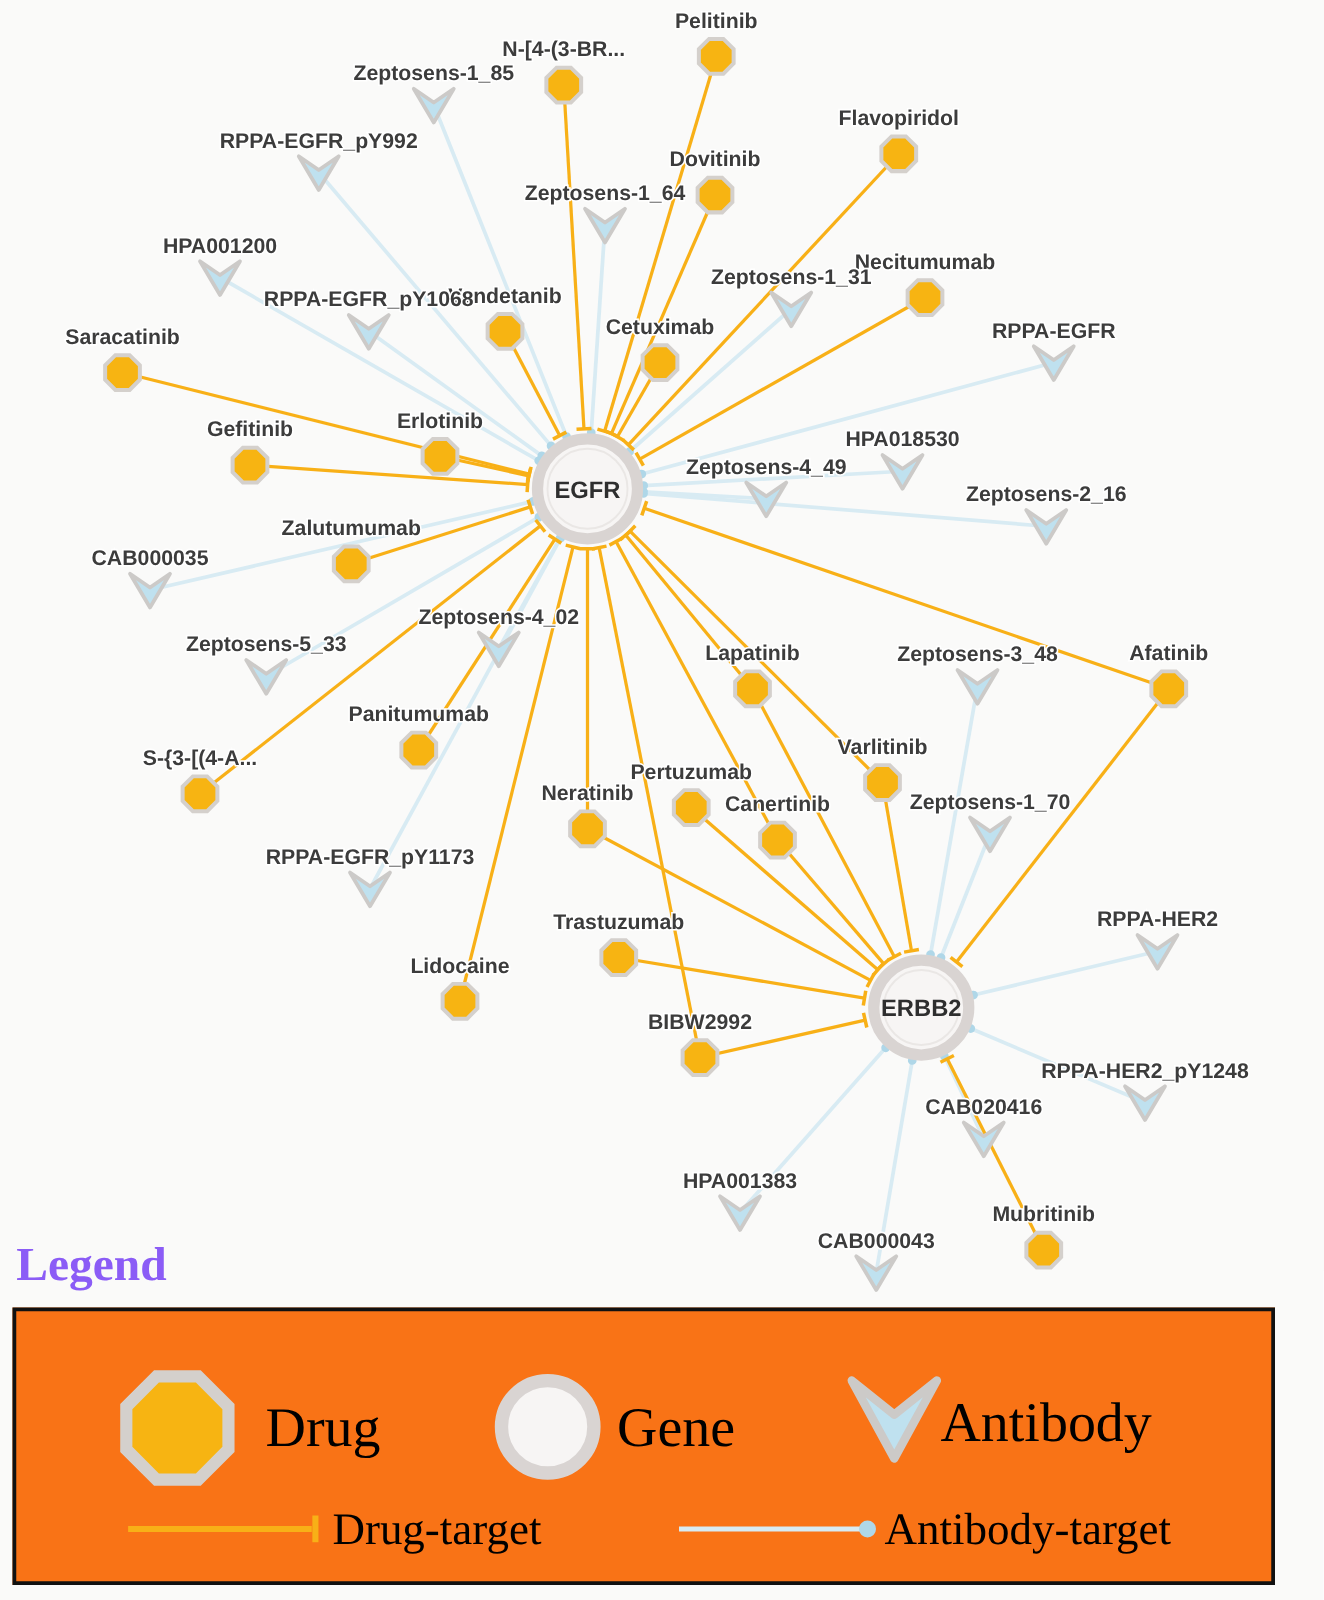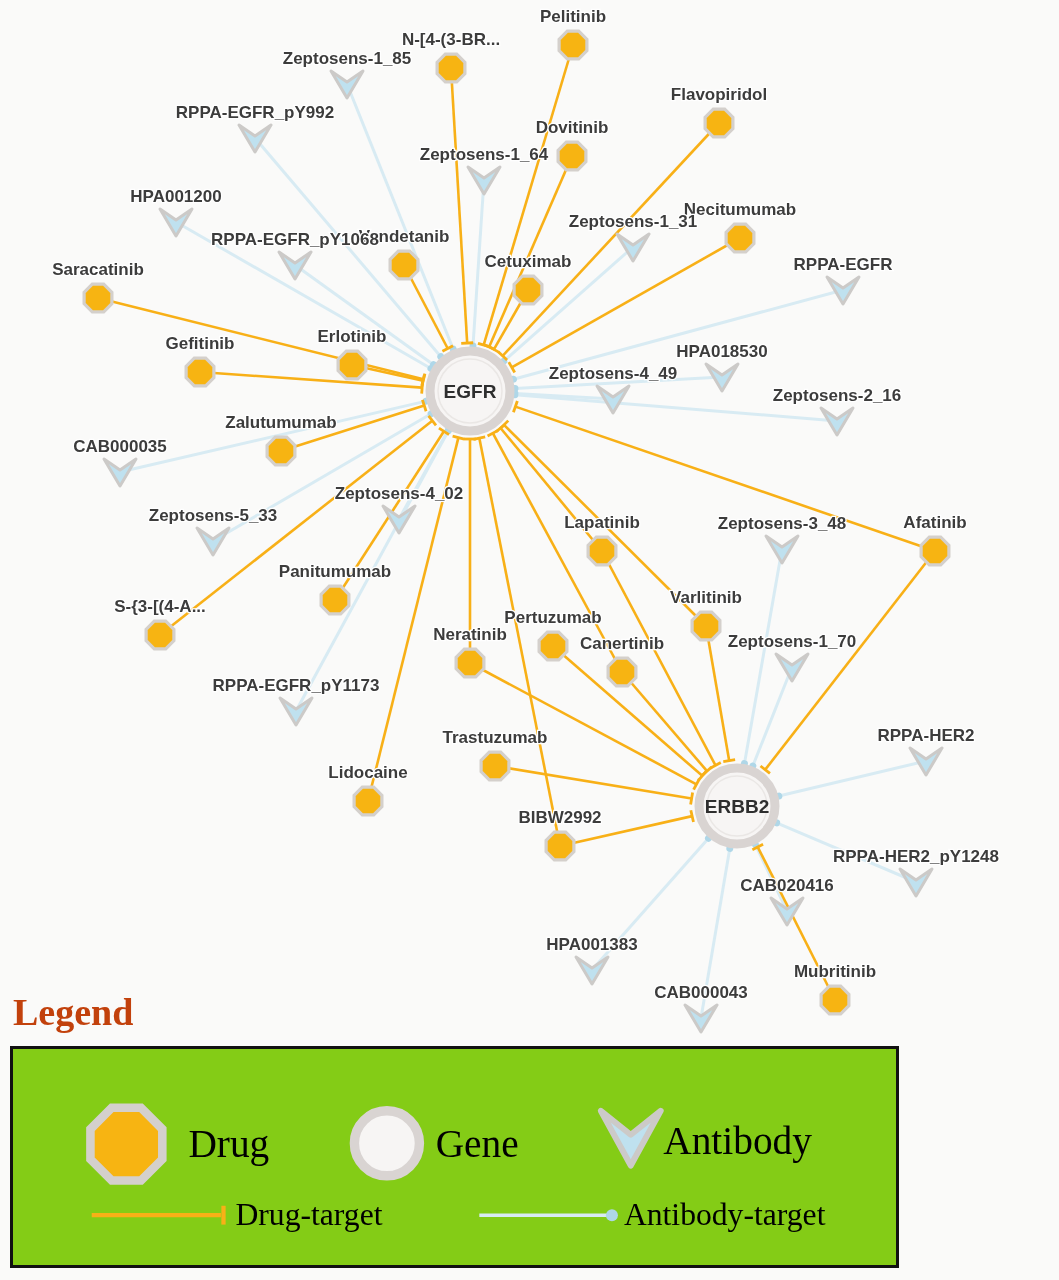--- a/index.html
+++ b/index.html
@@ -15,23 +15,23 @@
   .gene-node { fill:var(--gene-fill,#F7F5F4); stroke:var(--gene-stroke,#D9D4D2); stroke-width:9; }
   .gene-inner{ fill:none; stroke:#EAE7E5; stroke-width:1.5; }
 
   .node-label { font-family:"Liberation Sans",sans-serif; font-weight:700; font-size:17px;
                 fill:var(--label,#3C3C3C); text-anchor:middle;
                 paint-order:stroke; stroke:#FFFFFF; stroke-width:2.5px; }
   .gene-label { font-family:"Liberation Sans",sans-serif; font-weight:700; font-size:19px;
                 fill:#2E2E2E; text-anchor:middle; }
 
   .legend-title { position:absolute; left:13px; top:990px;
-                  font-family:"Liberation Serif",serif; font-weight:700; font-size:38px; color:#c2410c; }
-  .legend-box { position:absolute; left:10px; top:1046px; width:889px; height:222px;
-                border:3px solid var(--legend-border,#111111); background:#84cc16;text-decoration:underline; }
+                  font-family:"Liberation Serif",serif; font-weight:700; font-size:38px; color:#8b5cf6; }
+  .legend-box { position:absolute; left:10px; top:1046px; width:1010px; height:222px;
+                border:3px solid var(--legend-border,#111111); background:#f97316;text-decoration:underline; }
   .legend-box svg { display:block; width:100%; height:100%; }
 
   .lg-drug  { fill:var(--drug-fill,#F7B412); stroke:var(--drug-stroke,#D6D2CE); stroke-width:10; }
   .lg-gene  { fill:var(--gene-fill,#F6F4F3); stroke:var(--gene-stroke,#DCD8D6); stroke-width:11; }
   .lg-ab    { fill:var(--ab-fill,#BFE1EF);   stroke:var(--ab-stroke,#CDCBC9);   stroke-width:7; stroke-linejoin:round; }
   .lg-drug-line { stroke:var(--drug-edge,#F8B017); stroke-width:5; }
   .lg-tee       { stroke:var(--drug-edge,#F8B017); stroke-width:5; }
   .lg-ab-line   { stroke:var(--ab-edge,#CFE6F0);   stroke-width:4; }
   .lg-dot       { fill:var(--ab-dot,#AFD7E8); }
   .lg-text  { font-family:"Liberation Serif",serif; fill:#000; }

